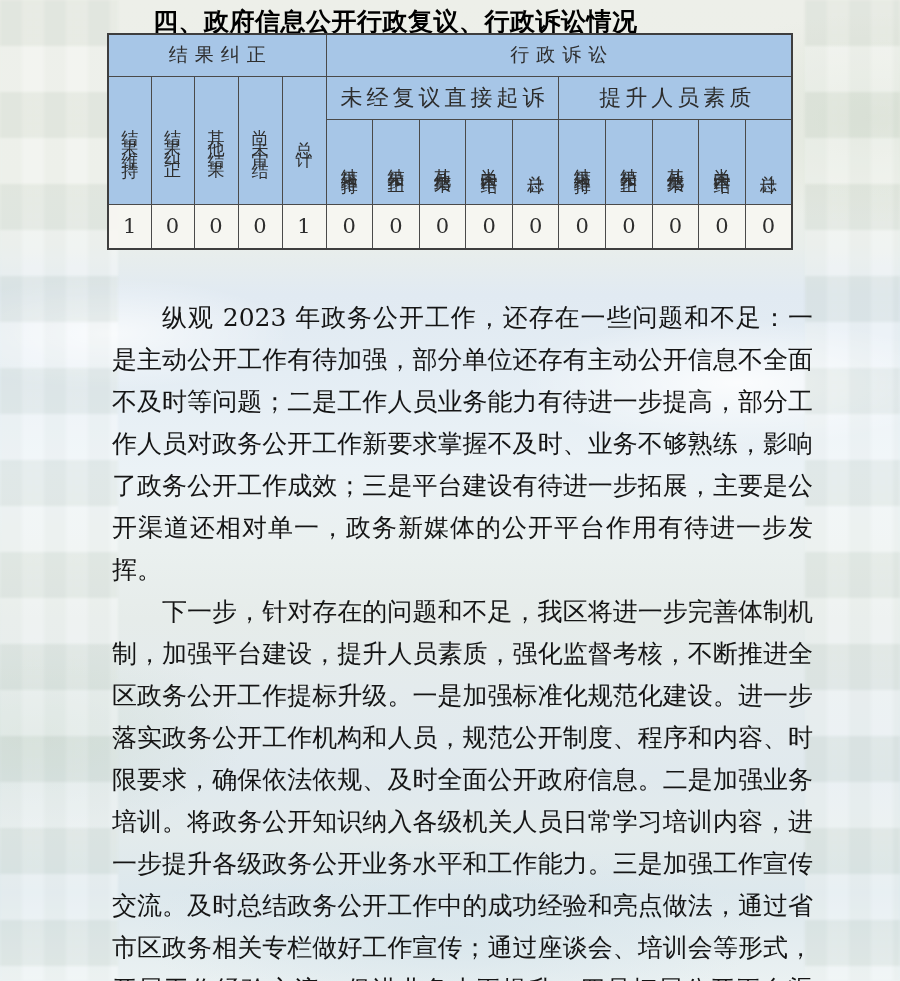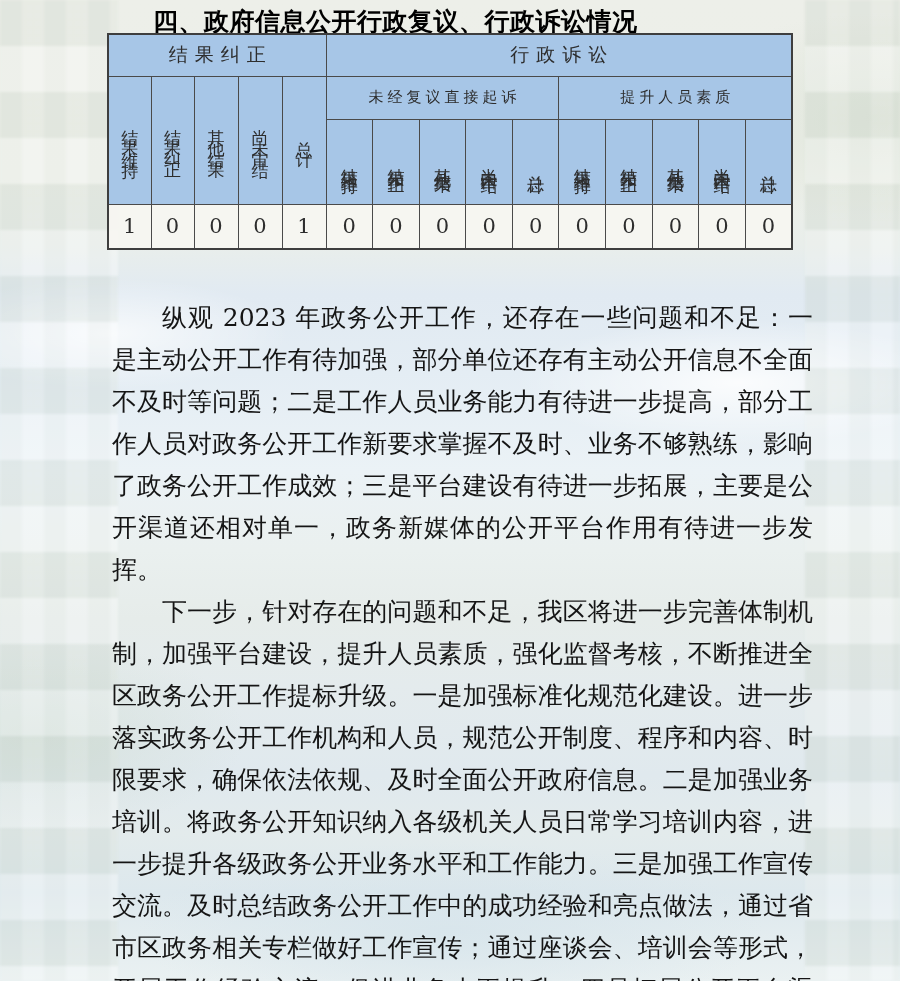--- a/index.html
+++ b/index.html
@@ -45,21 +45,21 @@
   table.rlt td {
     border:1px solid #4a4a4a; padding:0; text-align:center; vertical-align:middle;
     color:#2d2d2d; overflow:hidden;
   }
   td.hdr { background:#a7c6e7; }
   tr.rowA { height:42px; }
   tr.rowB { height:43px; }
   tr.rowC { height:85px; }
   tr.rowD { height:45px; }
   .rowA td { font-size:19px; letter-spacing:7px; text-indent:7px; }
-  .rowB td.grp { font-size:15px; letter-spacing:4px; text-indent:4px; }
+  .rowB td.grp { font-size:22px; letter-spacing:4px; text-indent:4px; }
   .vtext {
     display:inline-block; writing-mode:vertical-rl; text-orientation:upright;
     font-size:17px; line-height:1; letter-spacing:3px; color:#2d2d2d;
   }
   td.vcell-tall .vtext { letter-spacing:11px; }
   td.val {
     background:rgba(247,246,242,0.9); font-size:21px; color:#1c1c1c;
   }
 
   .body-text {

